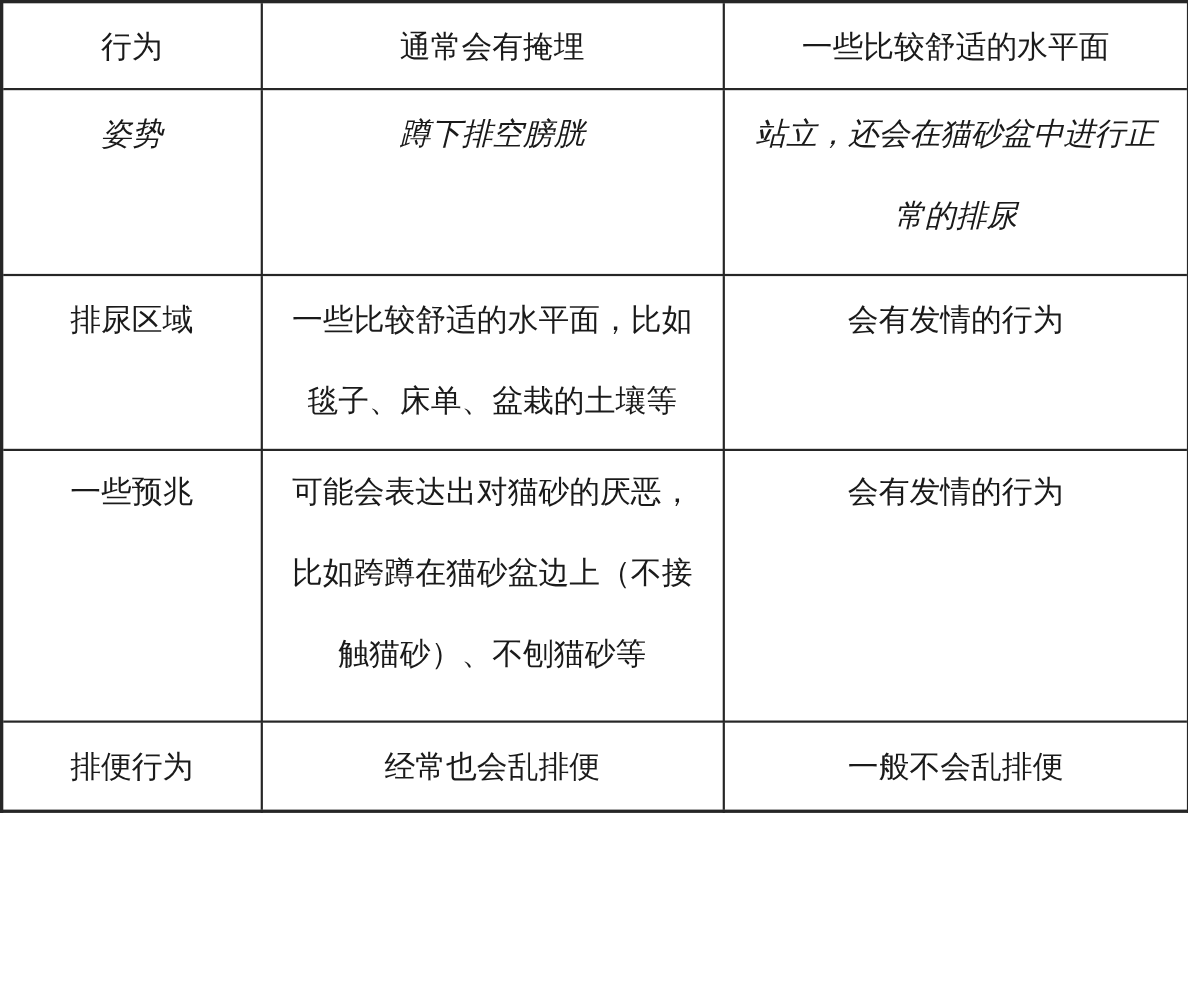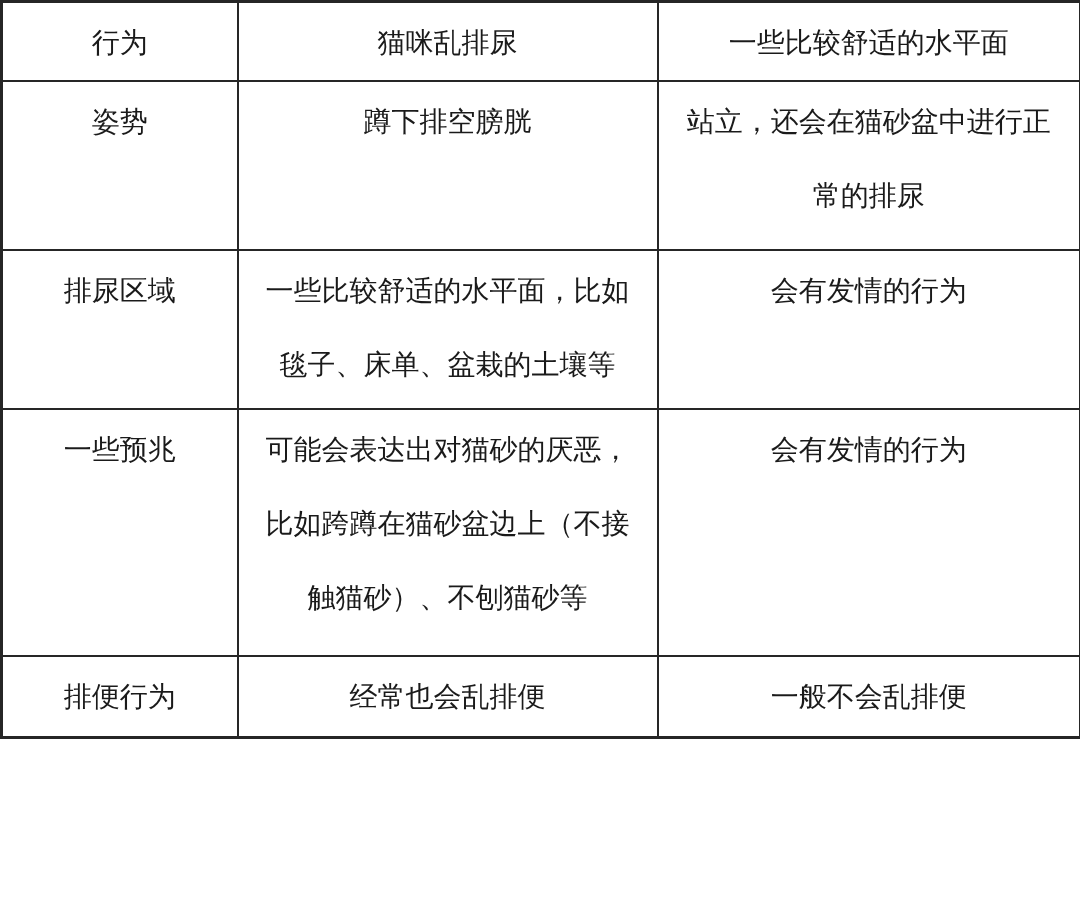--- a/index.html
+++ b/index.html
@@ -50,41 +50,41 @@
   table.compare td.label-col,
   table.compare thead th {
     text-align: center;
     padding-left: 4px;
     padding-right: 4px;
   }
   table.compare td.content-col {
     text-align: center;
   }
   thead tr        { height: 78px;  }
-  tbody tr.r0     { height: 169px; }
+  tbody tr.r0     { height: 169px; font-style: italic; }
   tbody tr.r1     { height: 81px;  }
   tbody tr.r2     { height: 159px; }
   tbody tr.r3     { height: 84px;  }
-  tbody tr.r4     { height: 247px; }
+  tbody tr.r4     { height: 247px; font-family: Liberation Mono, monospace; }
   tbody tr.r5     { height: 81px;  }
 </style>
 </head>
 <body>
 
 <div class="canvas">
   <table class="compare">
     <colgroup>
       <col class="c0">
         <col class="c1">
         <col class="c2">
     </colgroup>
     <thead>
       <tr>
         <th class="label-col">行为</th>
-        <th>猫咪乱排尿</th>
+        <th>通常会有掩埋</th>
         <th>一些比较舒适的水平面</th>
       </tr>
     </thead>
     <tbody>
       <tr class="r0">
         <td class="label-col">姿势</td>
         <td class="content-col">蹲下排空膀胱</td>
         <td class="content-col">站立，还会在猫砂盆中进行正常的排尿</td>
       </tr>
       <tr class="r2">

